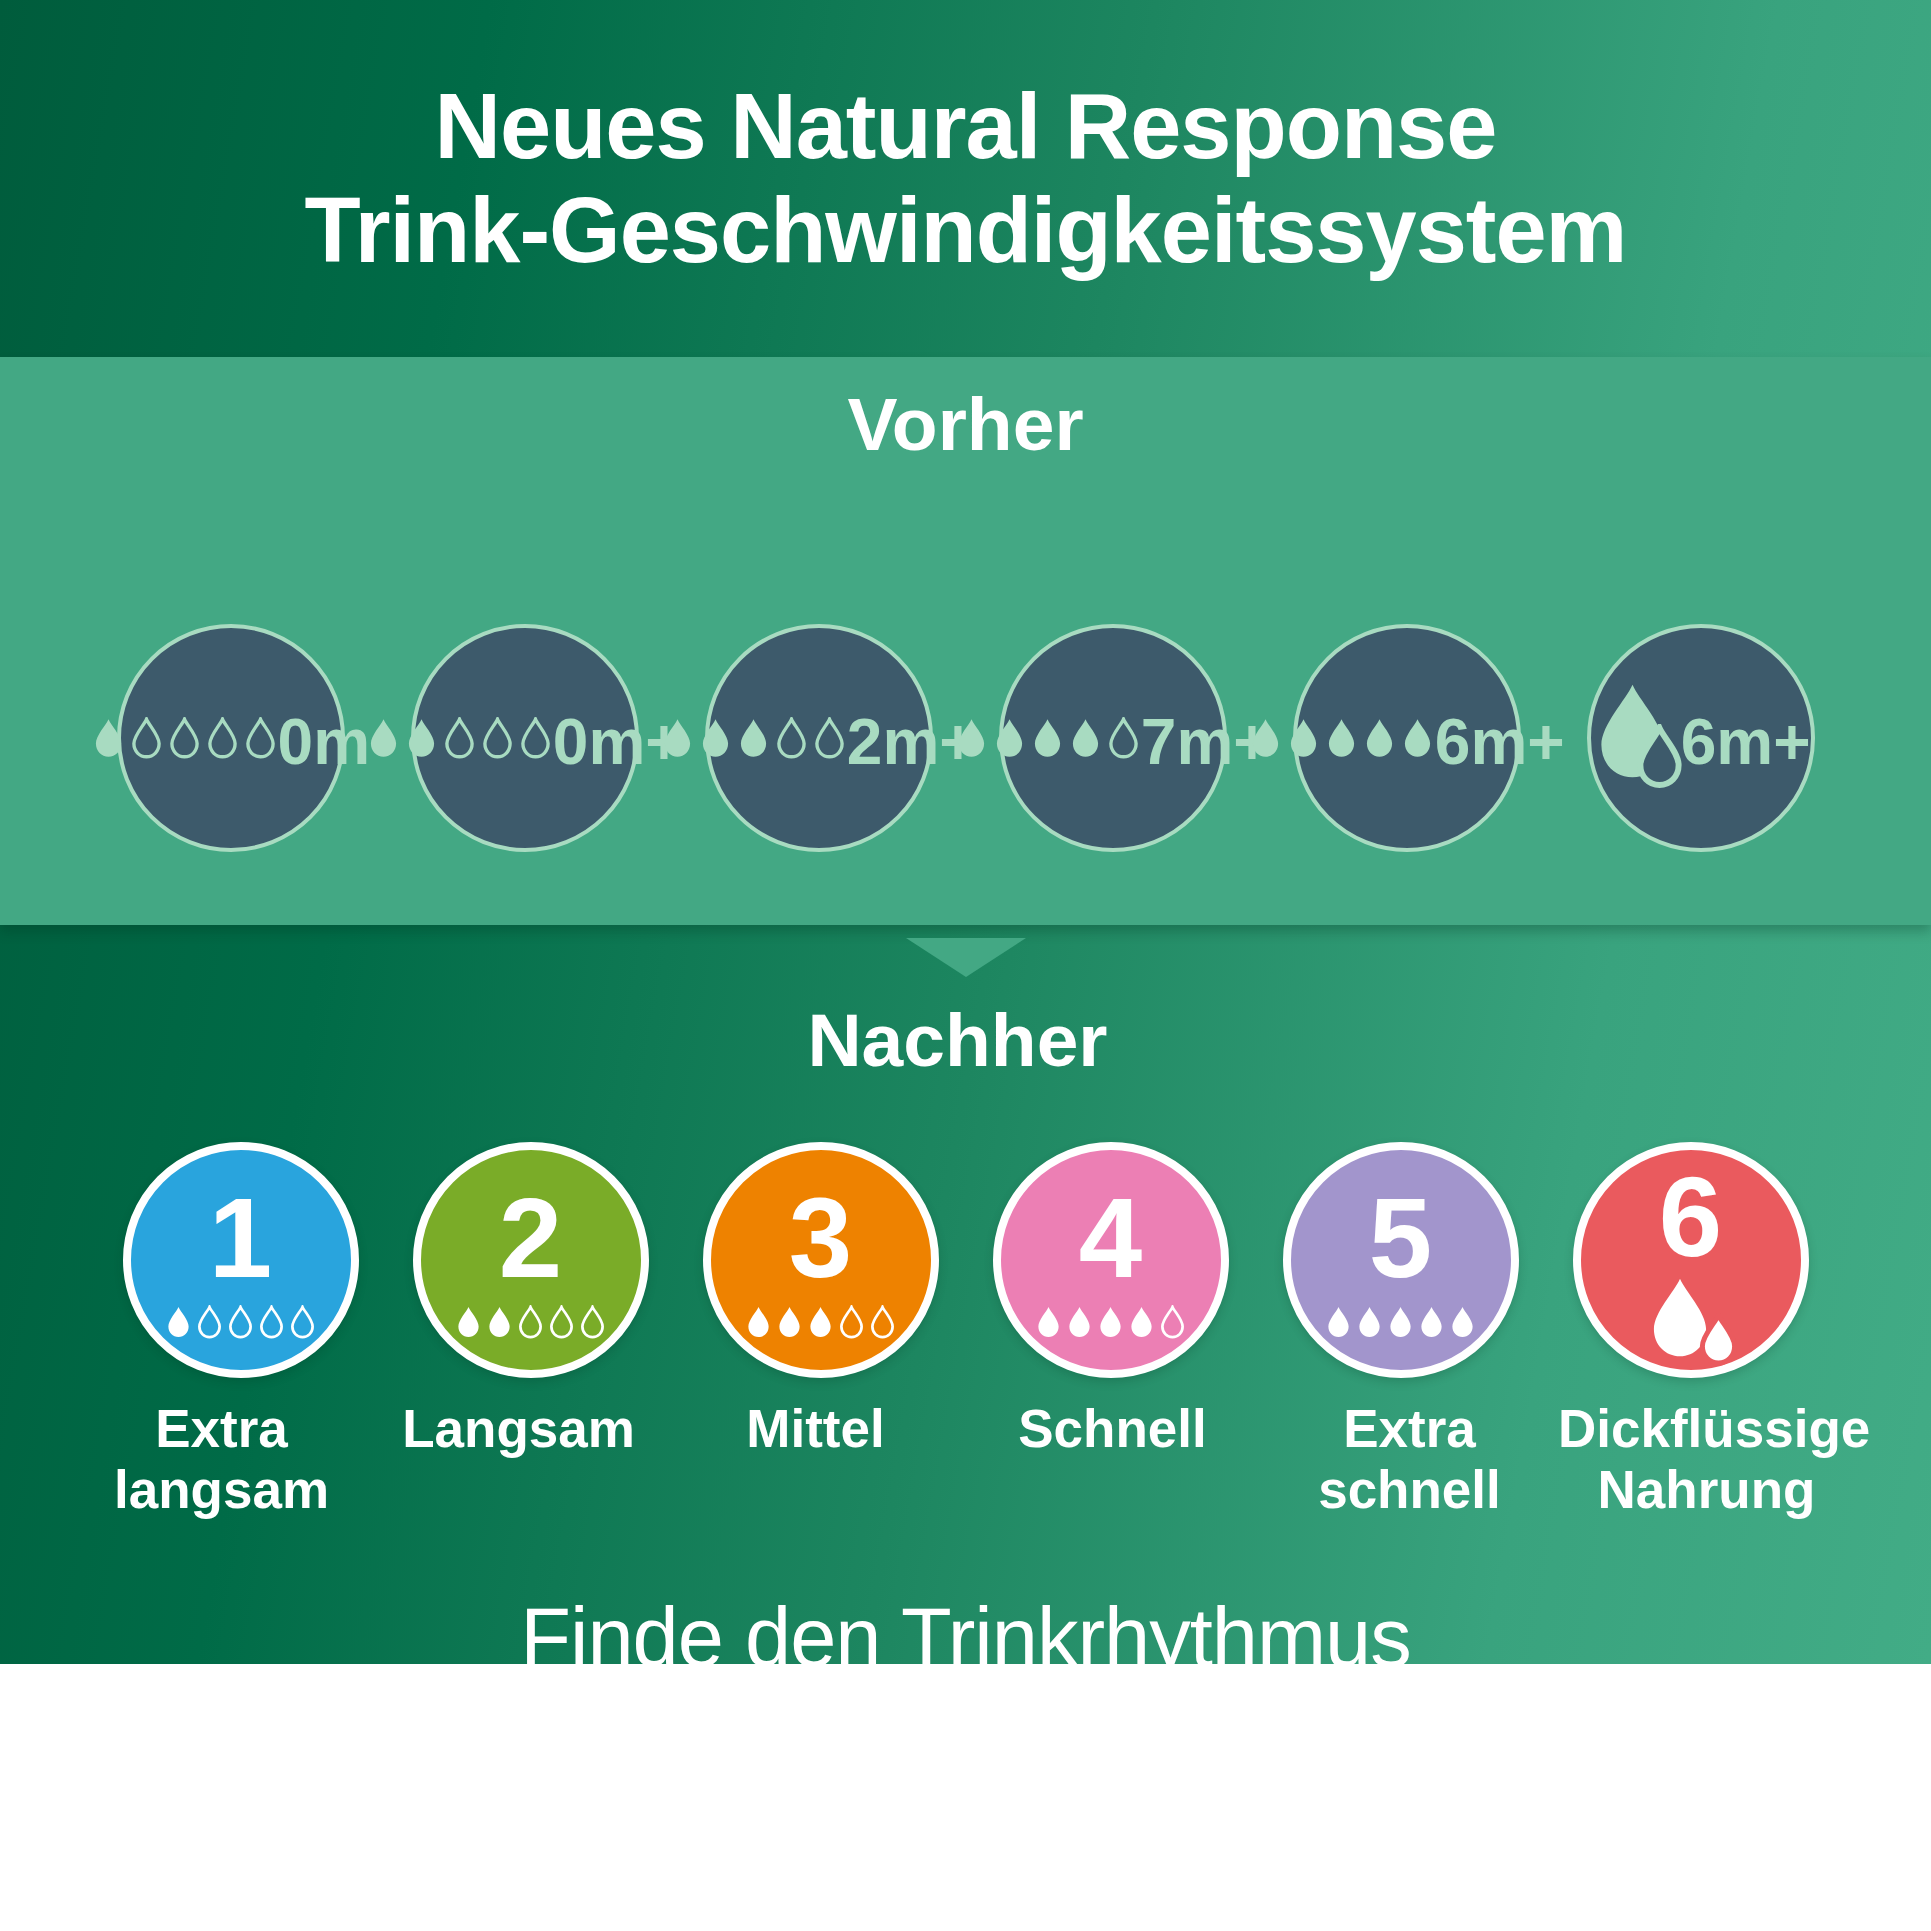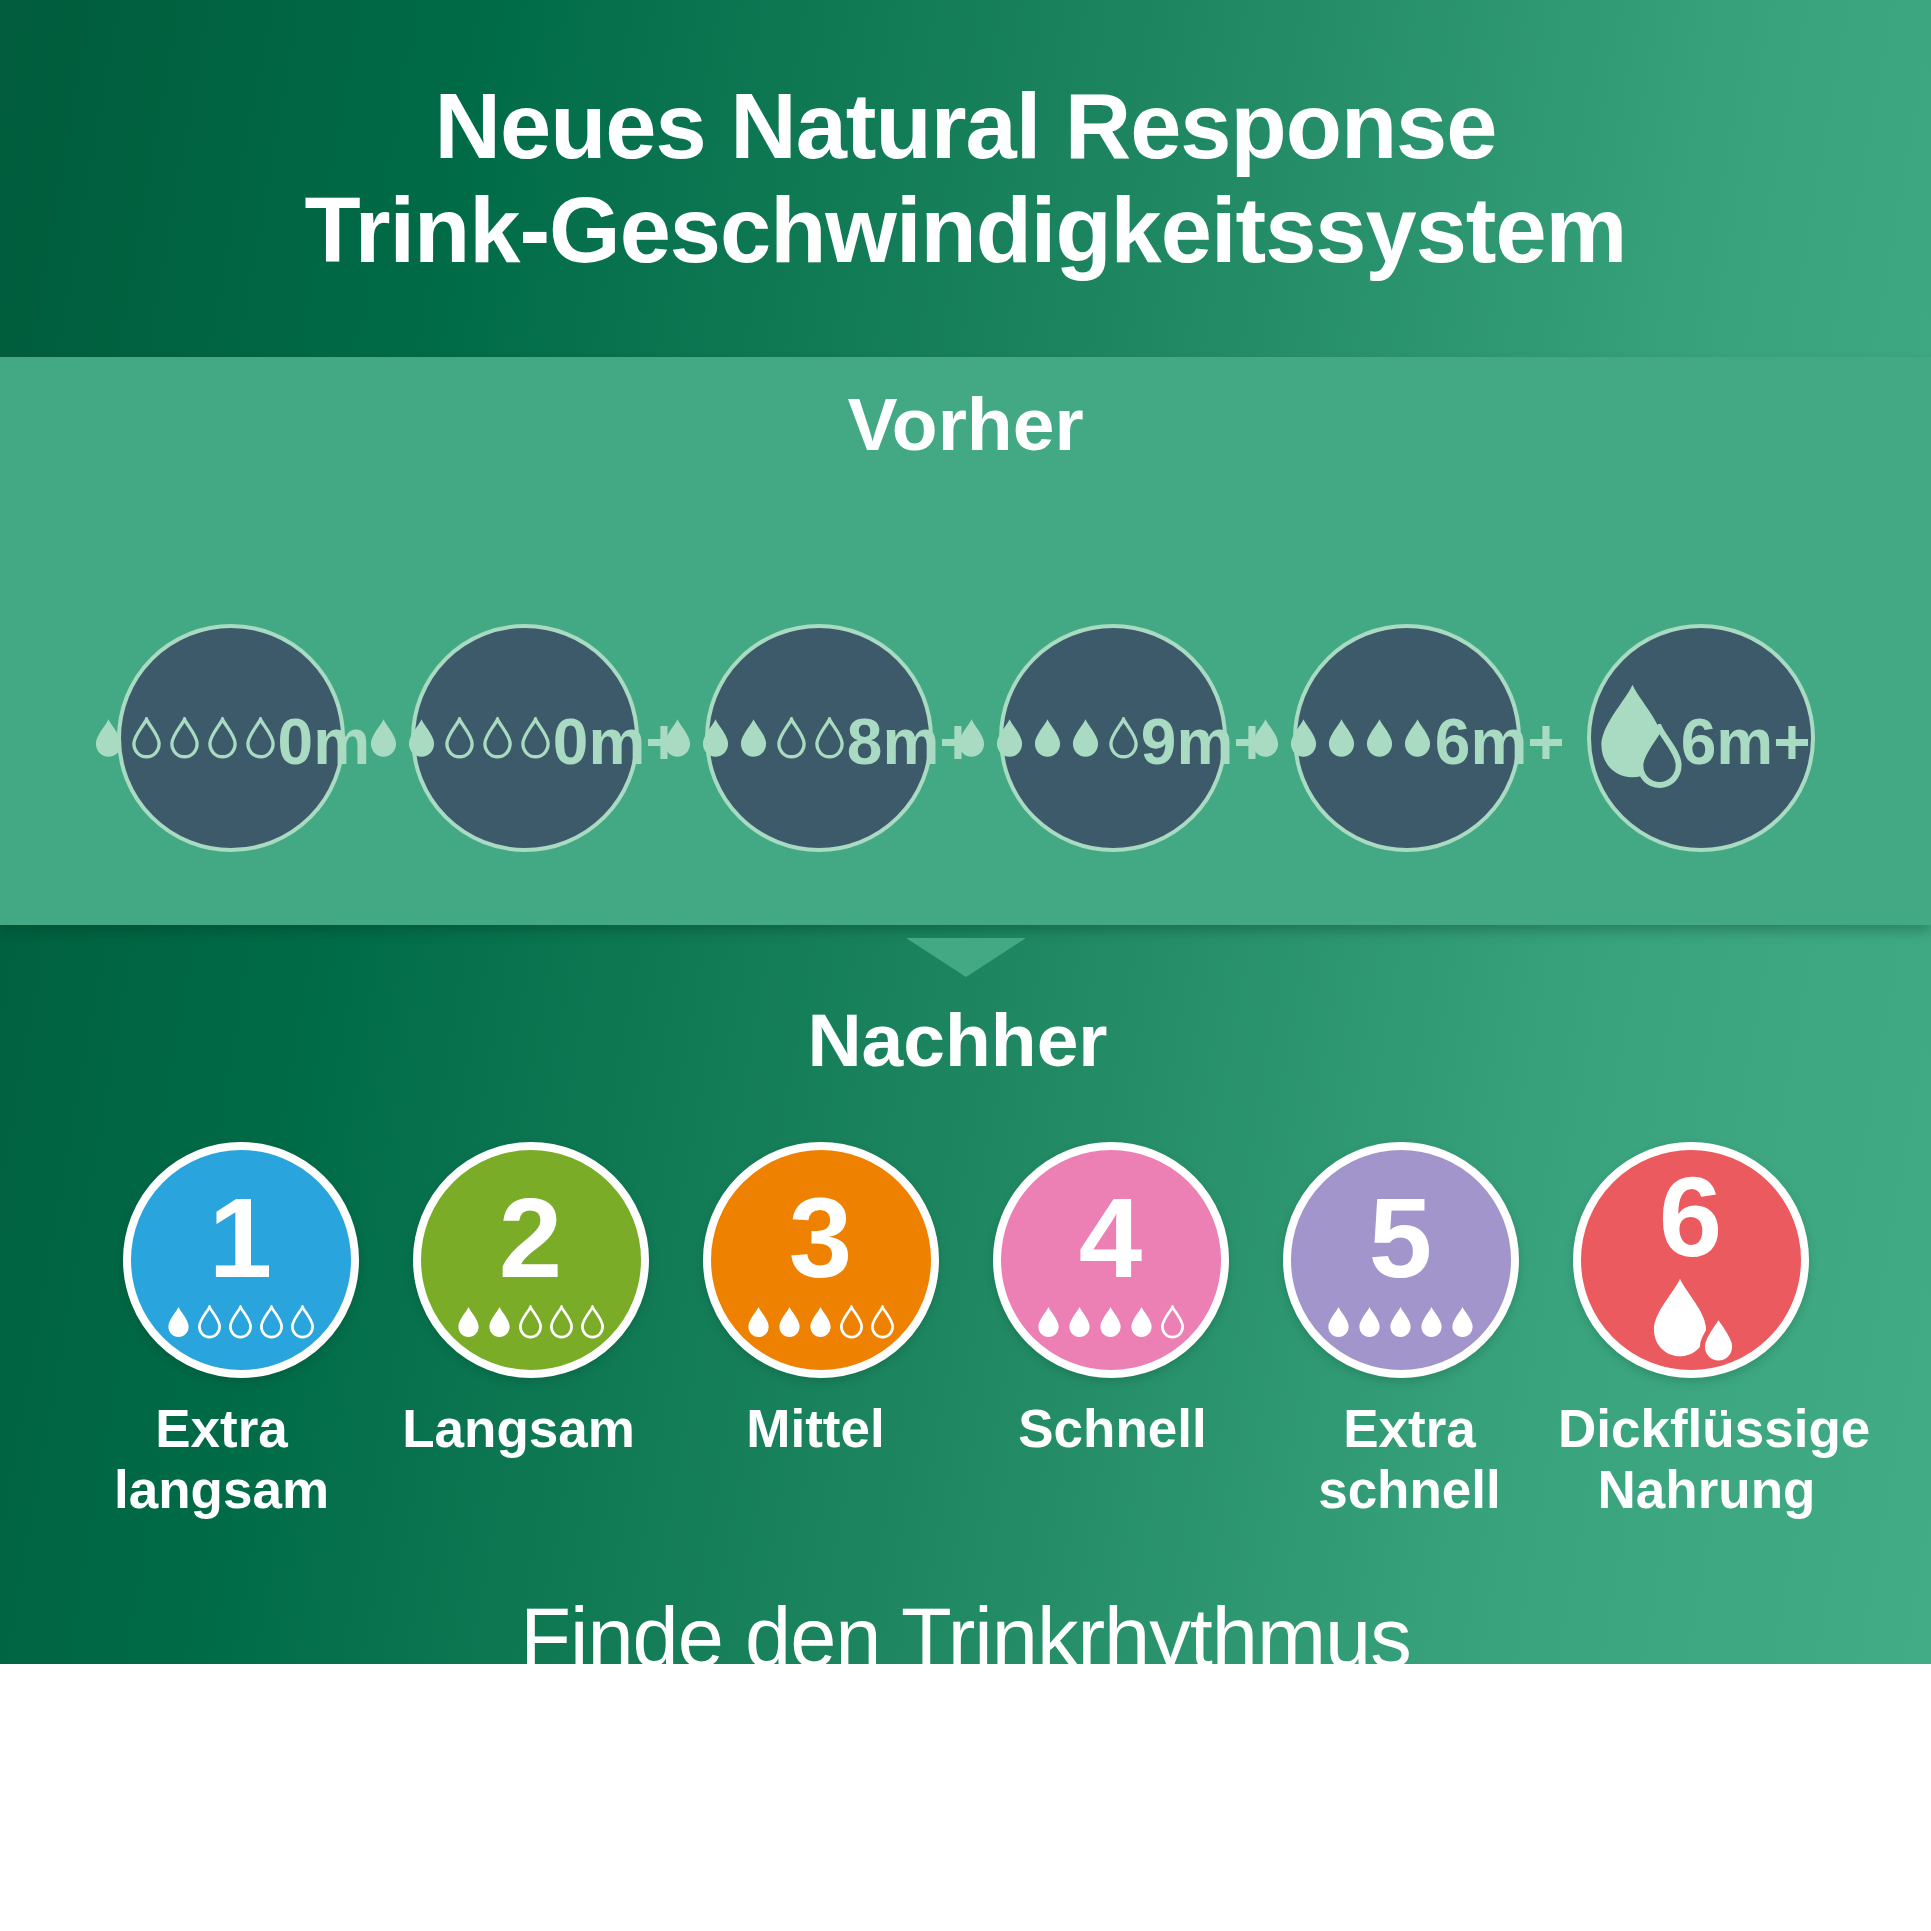--- a/index.html
+++ b/index.html
@@ -150,41 +150,41 @@
             <svg viewBox="0 0 24 30" width="35" height="42">
               <path d="M12 1.6 C10.2 5.8 3 13.2 3 19 C3 24.5 7 28.4 12 28.4 C17 28.4 21 24.5 21 19 C21 13.2 13.8 5.8 12 1.6 Z" fill="#A8DBC1"></path>
             </svg>
             <svg viewBox="0 0 24 30" width="35" height="42">
               <path d="M12 1.6 C10.2 5.8 3 13.2 3 19 C3 24.5 7 28.4 12 28.4 C17 28.4 21 24.5 21 19 C21 13.2 13.8 5.8 12 1.6 Z" fill="none" stroke="#A8DBC1" stroke-width="2.4"></path>
             </svg>
             <svg viewBox="0 0 24 30" width="35" height="42">
               <path d="M12 1.6 C10.2 5.8 3 13.2 3 19 C3 24.5 7 28.4 12 28.4 C17 28.4 21 24.5 21 19 C21 13.2 13.8 5.8 12 1.6 Z" fill="none" stroke="#A8DBC1" stroke-width="2.4"></path>
             </svg>
           </div>
-          <div class="before-label">8m+</div>
-        </div>
-        <div class="before-circle">
-          <div class="drops before-drops">
-            <svg viewBox="0 0 24 30" width="35" height="42">
-              <path d="M12 1.6 C10.2 5.8 3 13.2 3 19 C3 24.5 7 28.4 12 28.4 C17 28.4 21 24.5 21 19 C21 13.2 13.8 5.8 12 1.6 Z" fill="#A8DBC1"></path>
-            </svg>
-            <svg viewBox="0 0 24 30" width="35" height="42">
-              <path d="M12 1.6 C10.2 5.8 3 13.2 3 19 C3 24.5 7 28.4 12 28.4 C17 28.4 21 24.5 21 19 C21 13.2 13.8 5.8 12 1.6 Z" fill="#A8DBC1"></path>
-            </svg>
-            <svg viewBox="0 0 24 30" width="35" height="42">
-              <path d="M12 1.6 C10.2 5.8 3 13.2 3 19 C3 24.5 7 28.4 12 28.4 C17 28.4 21 24.5 21 19 C21 13.2 13.8 5.8 12 1.6 Z" fill="#A8DBC1"></path>
-            </svg>
-            <svg viewBox="0 0 24 30" width="35" height="42">
-              <path d="M12 1.6 C10.2 5.8 3 13.2 3 19 C3 24.5 7 28.4 12 28.4 C17 28.4 21 24.5 21 19 C21 13.2 13.8 5.8 12 1.6 Z" fill="#A8DBC1"></path>
-            </svg>
-            <svg viewBox="0 0 24 30" width="35" height="42">
-              <path d="M12 1.6 C10.2 5.8 3 13.2 3 19 C3 24.5 7 28.4 12 28.4 C17 28.4 21 24.5 21 19 C21 13.2 13.8 5.8 12 1.6 Z" fill="none" stroke="#A8DBC1" stroke-width="2.4"></path>
-            </svg>
-          </div>
-          <div class="before-label">9m+</div>
+          <div class="before-label">2m+</div>
+        </div>
+        <div class="before-circle">
+          <div class="drops before-drops">
+            <svg viewBox="0 0 24 30" width="35" height="42">
+              <path d="M12 1.6 C10.2 5.8 3 13.2 3 19 C3 24.5 7 28.4 12 28.4 C17 28.4 21 24.5 21 19 C21 13.2 13.8 5.8 12 1.6 Z" fill="#A8DBC1"></path>
+            </svg>
+            <svg viewBox="0 0 24 30" width="35" height="42">
+              <path d="M12 1.6 C10.2 5.8 3 13.2 3 19 C3 24.5 7 28.4 12 28.4 C17 28.4 21 24.5 21 19 C21 13.2 13.8 5.8 12 1.6 Z" fill="#A8DBC1"></path>
+            </svg>
+            <svg viewBox="0 0 24 30" width="35" height="42">
+              <path d="M12 1.6 C10.2 5.8 3 13.2 3 19 C3 24.5 7 28.4 12 28.4 C17 28.4 21 24.5 21 19 C21 13.2 13.8 5.8 12 1.6 Z" fill="#A8DBC1"></path>
+            </svg>
+            <svg viewBox="0 0 24 30" width="35" height="42">
+              <path d="M12 1.6 C10.2 5.8 3 13.2 3 19 C3 24.5 7 28.4 12 28.4 C17 28.4 21 24.5 21 19 C21 13.2 13.8 5.8 12 1.6 Z" fill="#A8DBC1"></path>
+            </svg>
+            <svg viewBox="0 0 24 30" width="35" height="42">
+              <path d="M12 1.6 C10.2 5.8 3 13.2 3 19 C3 24.5 7 28.4 12 28.4 C17 28.4 21 24.5 21 19 C21 13.2 13.8 5.8 12 1.6 Z" fill="none" stroke="#A8DBC1" stroke-width="2.4"></path>
+            </svg>
+          </div>
+          <div class="before-label">7m+</div>
         </div>
         <div class="before-circle">
           <div class="drops before-drops">
             <svg viewBox="0 0 24 30" width="35" height="42">
               <path d="M12 1.6 C10.2 5.8 3 13.2 3 19 C3 24.5 7 28.4 12 28.4 C17 28.4 21 24.5 21 19 C21 13.2 13.8 5.8 12 1.6 Z" fill="#A8DBC1"></path>
             </svg>
             <svg viewBox="0 0 24 30" width="35" height="42">
               <path d="M12 1.6 C10.2 5.8 3 13.2 3 19 C3 24.5 7 28.4 12 28.4 C17 28.4 21 24.5 21 19 C21 13.2 13.8 5.8 12 1.6 Z" fill="#A8DBC1"></path>
             </svg>
             <svg viewBox="0 0 24 30" width="35" height="42">

